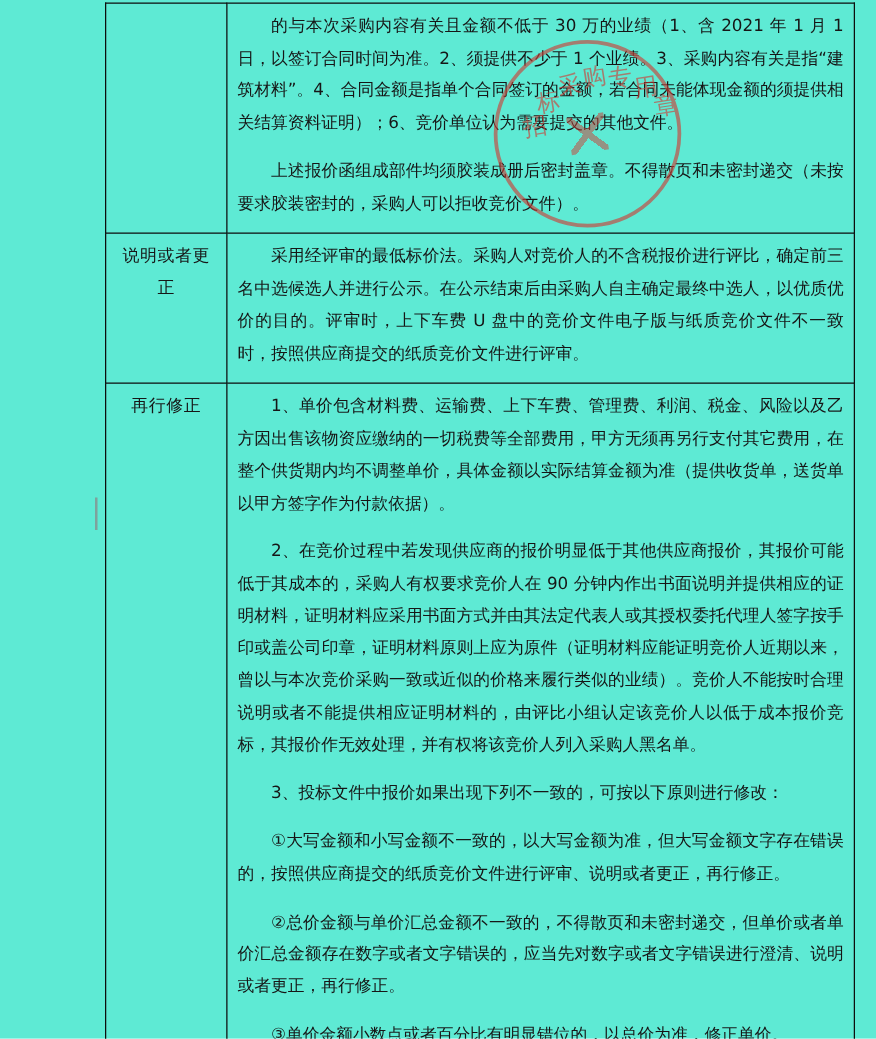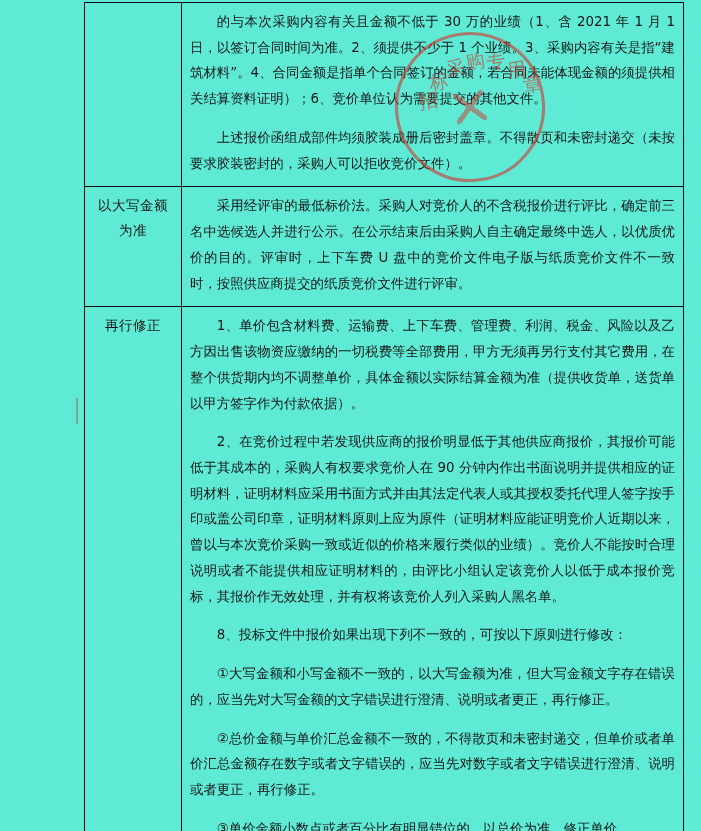--- a/index.html
+++ b/index.html
@@ -133,36 +133,36 @@
           <span class="lbl"></span>
         </td>
         <td class="body-cell top-cell">
           <p class="indent2 para-gap">的与本次采购内容有关且金额不低于 30 万的业绩（1、含 2021 年 1 月 1 日，以签订合同时间为准。2、须提供不少于 1 个业绩。3、采购内容有关是指“建筑材料”。4、合同金额是指单个合同签订的金额，若合同未能体现金额的须提供相关结算资料证明）；6、竞价单位认为需要提交的其他文件。</p>
           <p class="indent2">上述报价函组成部件均须胶装成册后密封盖章。不得散页和未密封递交（未按要求胶装密封的，采购人可以拒收竞价文件）。</p>
         </td>
       </tr>
 
       <tr>
         <td class="label-cell">
-          <span class="lbl">以大写金额为准</span>
+          <span class="lbl">说明或者更正</span>
         </td>
         <td class="body-cell">
           <p class="indent2">采用经评审的最低标价法。采购人对竞价人的不含税报价进行评比，确定前三名中选候选人并进行公示。在公示结束后由采购人自主确定最终中选人，以优质优价的目的。评审时，上下车费 U 盘中的竞价文件电子版与纸质竞价文件不一致时，按照供应商提交的纸质竞价文件进行评审。</p>
         </td>
       </tr>
 
       <tr>
         <td class="label-cell">
           <span class="lbl">再行修正</span>
         </td>
         <td class="body-cell">
           <p class="indent2 para-gap">1、单价包含材料费、运输费、上下车费、管理费、利润、税金、风险以及乙方因出售该物资应缴纳的一切税费等全部费用，甲方无须再另行支付其它费用，在整个供货期内均不调整单价，具体金额以实际结算金额为准（提供收货单，送货单以甲方签字作为付款依据）。</p>
           <p class="indent2 para-gap">2、在竞价过程中若发现供应商的报价明显低于其他供应商报价，其报价可能低于其成本的，采购人有权要求竞价人在 90 分钟内作出书面说明并提供相应的证明材料，证明材料应采用书面方式并由其法定代表人或其授权委托代理人签字按手印或盖公司印章，证明材料原则上应为原件（证明材料应能证明竞价人近期以来，曾以与本次竞价采购一致或近似的价格来履行类似的业绩）。竞价人不能按时合理说明或者不能提供相应证明材料的，由评比小组认定该竞价人以低于成本报价竞标，其报价作无效处理，并有权将该竞价人列入采购人黑名单。</p>
-          <p class="indent2 para-gap">8、投标文件中报价如果出现下列不一致的，可按以下原则进行修改：</p>
-          <p class="indent2 para-gap">①大写金额和小写金额不一致的，以大写金额为准，但大写金额文字存在错误的，应当先对大写金额的文字错误进行澄清、说明或者更正，再行修正。</p>
+          <p class="indent2 para-gap">3、投标文件中报价如果出现下列不一致的，可按以下原则进行修改：</p>
+          <p class="indent2 para-gap">①大写金额和小写金额不一致的，以大写金额为准，但大写金额文字存在错误的，按照供应商提交的纸质竞价文件进行评审、说明或者更正，再行修正。</p>
           <p class="indent2 para-gap">②总价金额与单价汇总金额不一致的，不得散页和未密封递交，但单价或者单价汇总金额存在数字或者文字错误的，应当先对数字或者文字错误进行澄清、说明或者更正，再行修正。</p>
           <p class="indent2 para-gap">③单价金额小数点或者百分比有明显错位的，以总价为准，修正单价。</p>
 
         </td>
       </tr>
     </tbody>
   </table>
 
   <div class="seal">
     <div class="seal-text">

